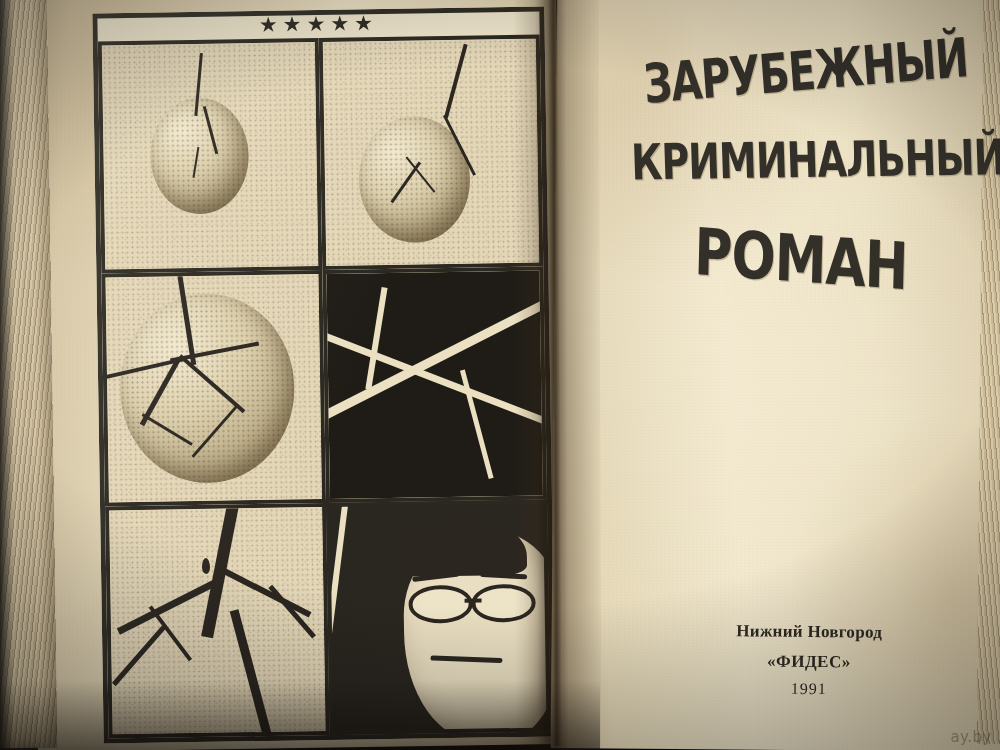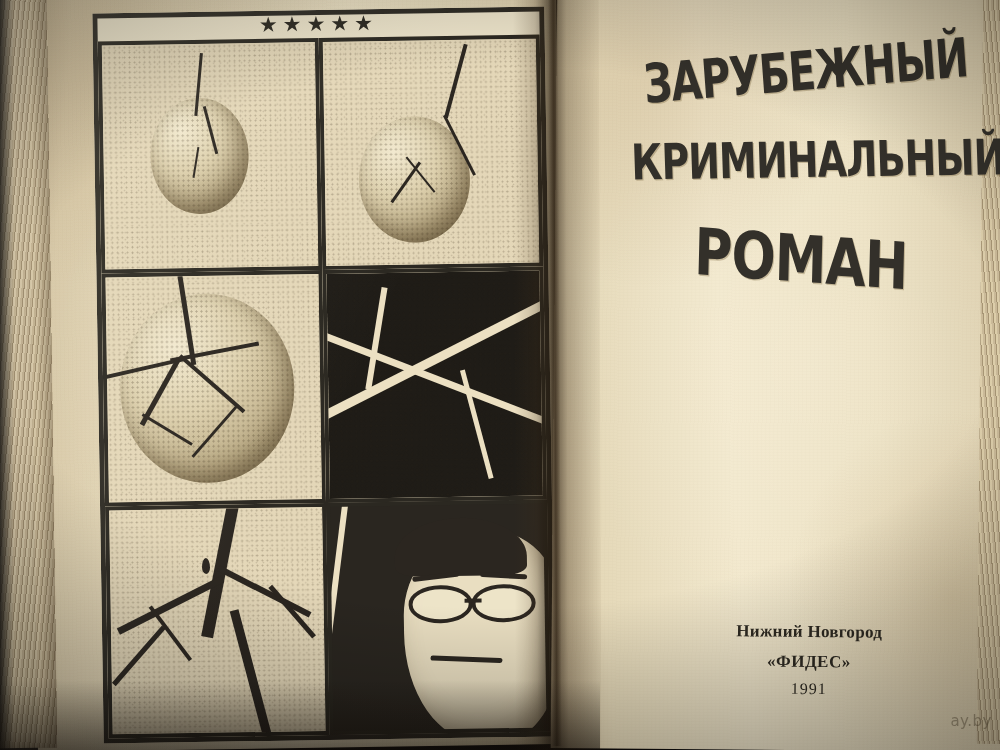--- a/index.html
+++ b/index.html
@@ -355,21 +355,21 @@
   }
   .imprint .year {
     font-size: 16px;
     margin-top: 8px;
     letter-spacing: 1px;
   }
 
   .watermark {
     position: absolute;
     right: 8px;
-    bottom: 20px;
+    bottom: 4px;
     font-family: "DejaVu Sans", sans-serif;
     font-size: 15px;
     color: rgba(60,50,35,0.45);
     letter-spacing: .5px;
   }
 
   .shadow-left-bottom {
     position: absolute;
     left: 0; bottom: 0;
     width: 600px; height: 70px;

